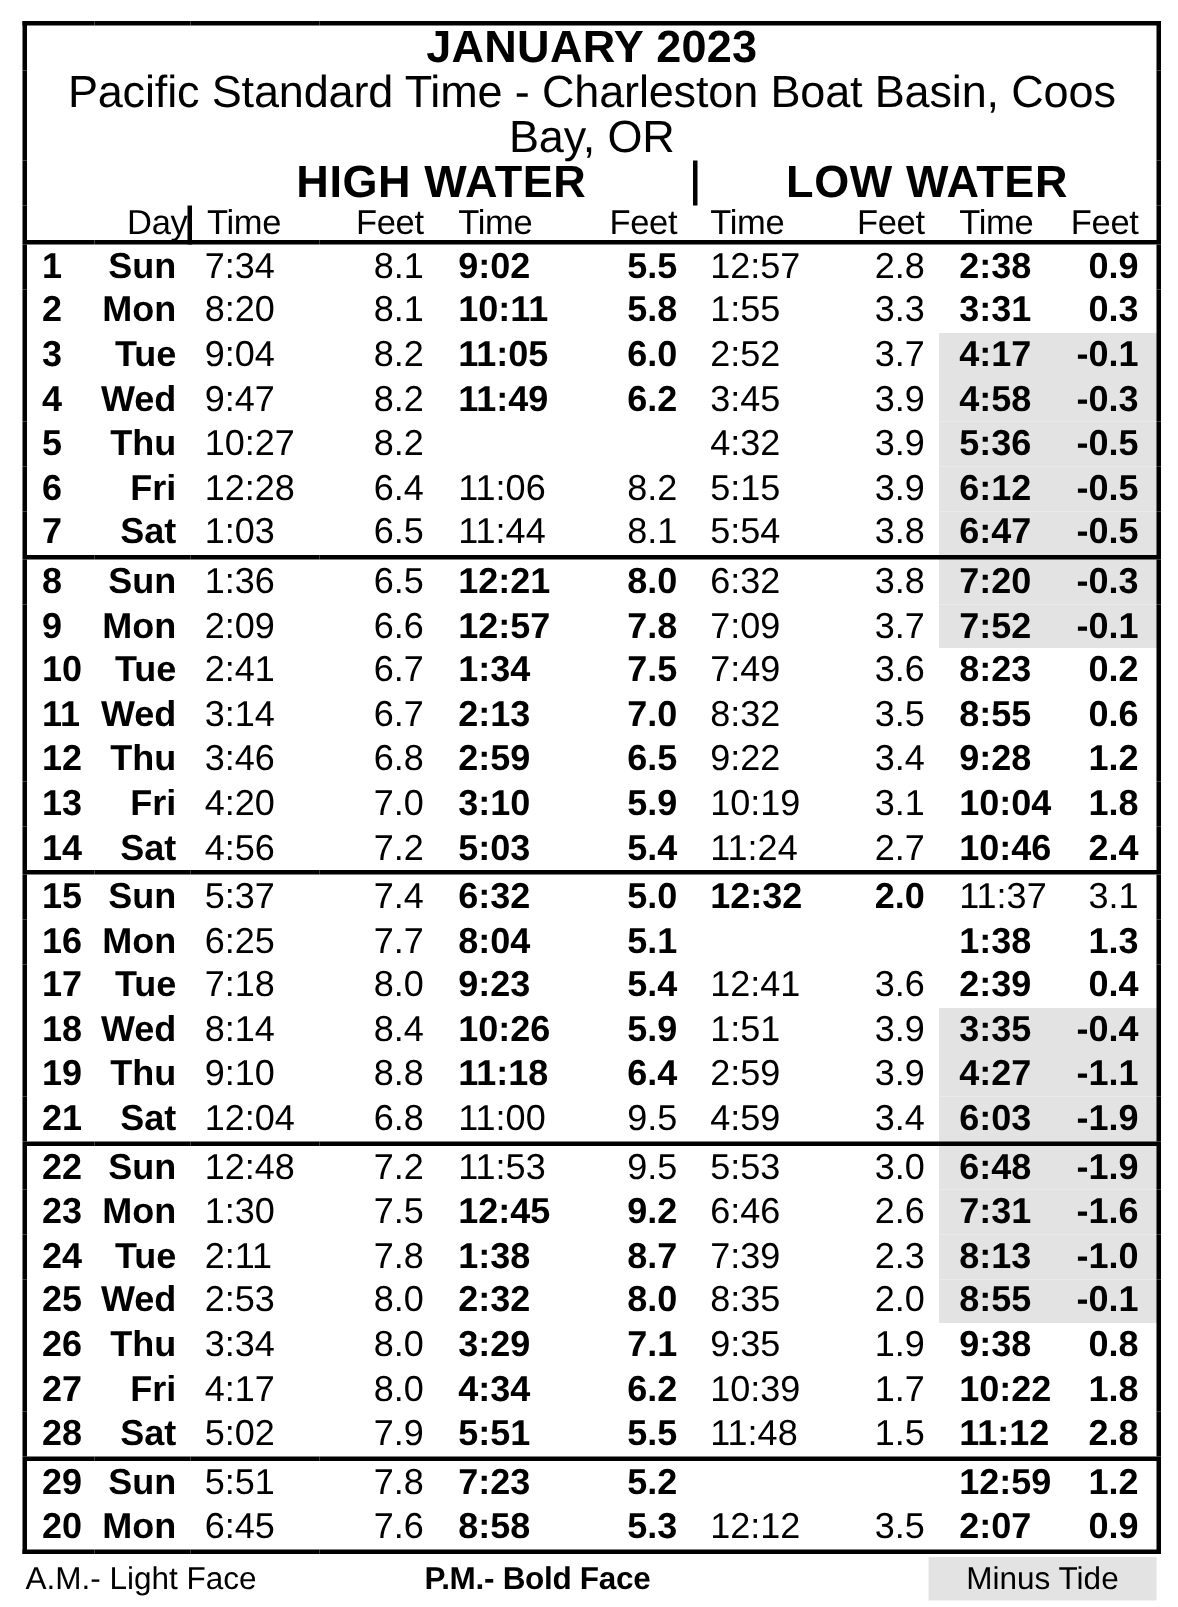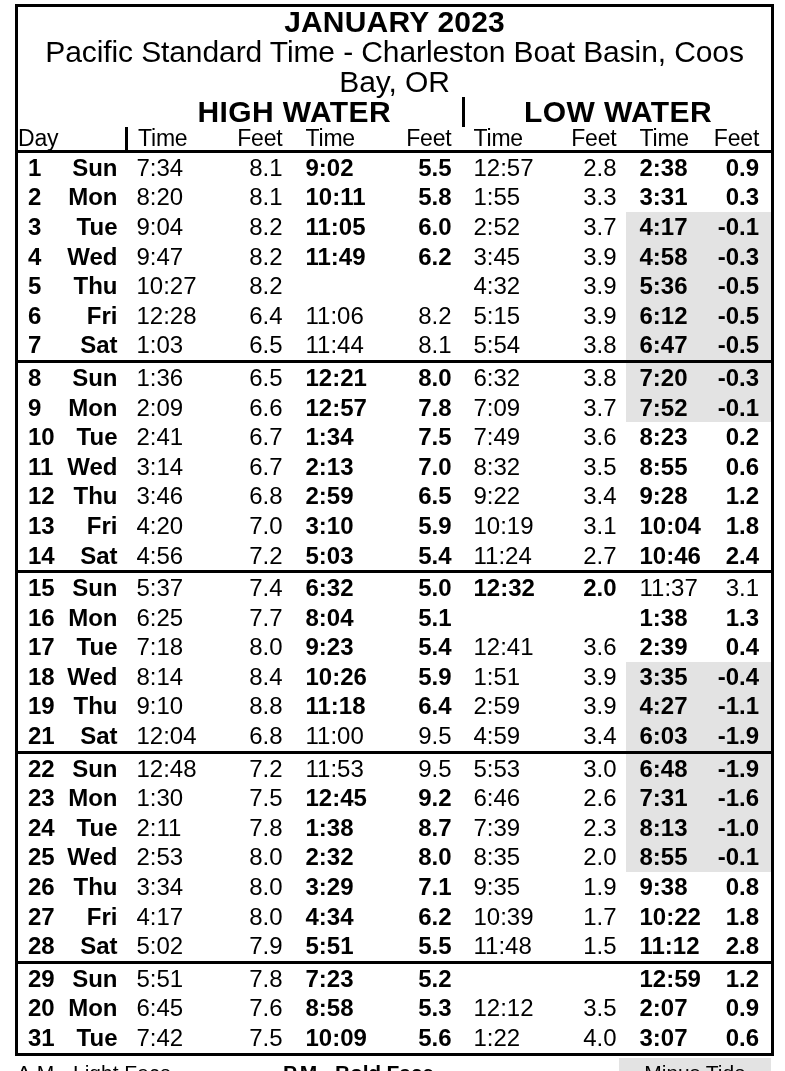--- a/index.html
+++ b/index.html
@@ -13,21 +13,21 @@
     font-family: "Liberation Sans", sans-serif;
     color: #000000;
     -webkit-font-smoothing: none;
   }
 
   #page {
     position: relative;
     width: 785px;
     height: 1071px;
     box-sizing: border-box;
-    padding: 4px 14px 0 15px;
+    padding: 14px 14px 0 15px;
   }
 
   
   .tide-table {
     width: 756px;
     border-collapse: collapse;
     border: 3px solid #000;
     table-layout: fixed;
   }
   .tide-table td, .tide-table th {
@@ -72,21 +72,21 @@
   }
 
   
   .colhead {
     font-size: 23px;
     font-weight: normal;
     padding: 1px 0 3px 0;
     letter-spacing: -0.2px;
   }
   .colhead.day {
-    text-align: left;
+    text-align: right;
     border-right: 3px solid #000;
   }
   .headrow-bottom td { border-bottom: 3px solid #000; }
 
   
   .drow td {
     font-size: 24px;
     padding: 0;
     height: 29.6px;
   }
@@ -531,32 +531,20 @@
           <td class="c-dayname">Mon</td>
           <td class="c-time am">6:45</td>
           <td class="c-feet am">7.6</td>
           <td class="c-time2 pm">8:58</td>
           <td class="c-feet2 pm">5.3</td>
           <td class="c-time lw-divider am">12:12</td>
           <td class="c-feet am">3.5</td>
           <td class="c-time2 pm">2:07</td>
           <td class="c-feet2 pm">0.9</td>
         </tr>
-        <tr class="drow">
-          <td class="c-daynum">31</td>
-          <td class="c-dayname">Tue</td>
-          <td class="c-time am">7:42</td>
-          <td class="c-feet am">7.5</td>
-          <td class="c-time2 pm">10:09</td>
-          <td class="c-feet2 pm">5.6</td>
-          <td class="c-time lw-divider am">1:22</td>
-          <td class="c-feet am">4.0</td>
-          <td class="c-time2 pm">3:07</td>
-          <td class="c-feet2 pm">0.6</td>
-        </tr>
       </tbody>
   </table>
 
   <div class="legend">
     <span class="lg-am">A.M.- Light Face</span>
     <span class="lg-pm">P.M.- Bold Face</span>
     <span class="lg-minus">Minus Tide</span>
   </div>
 
 </div>

